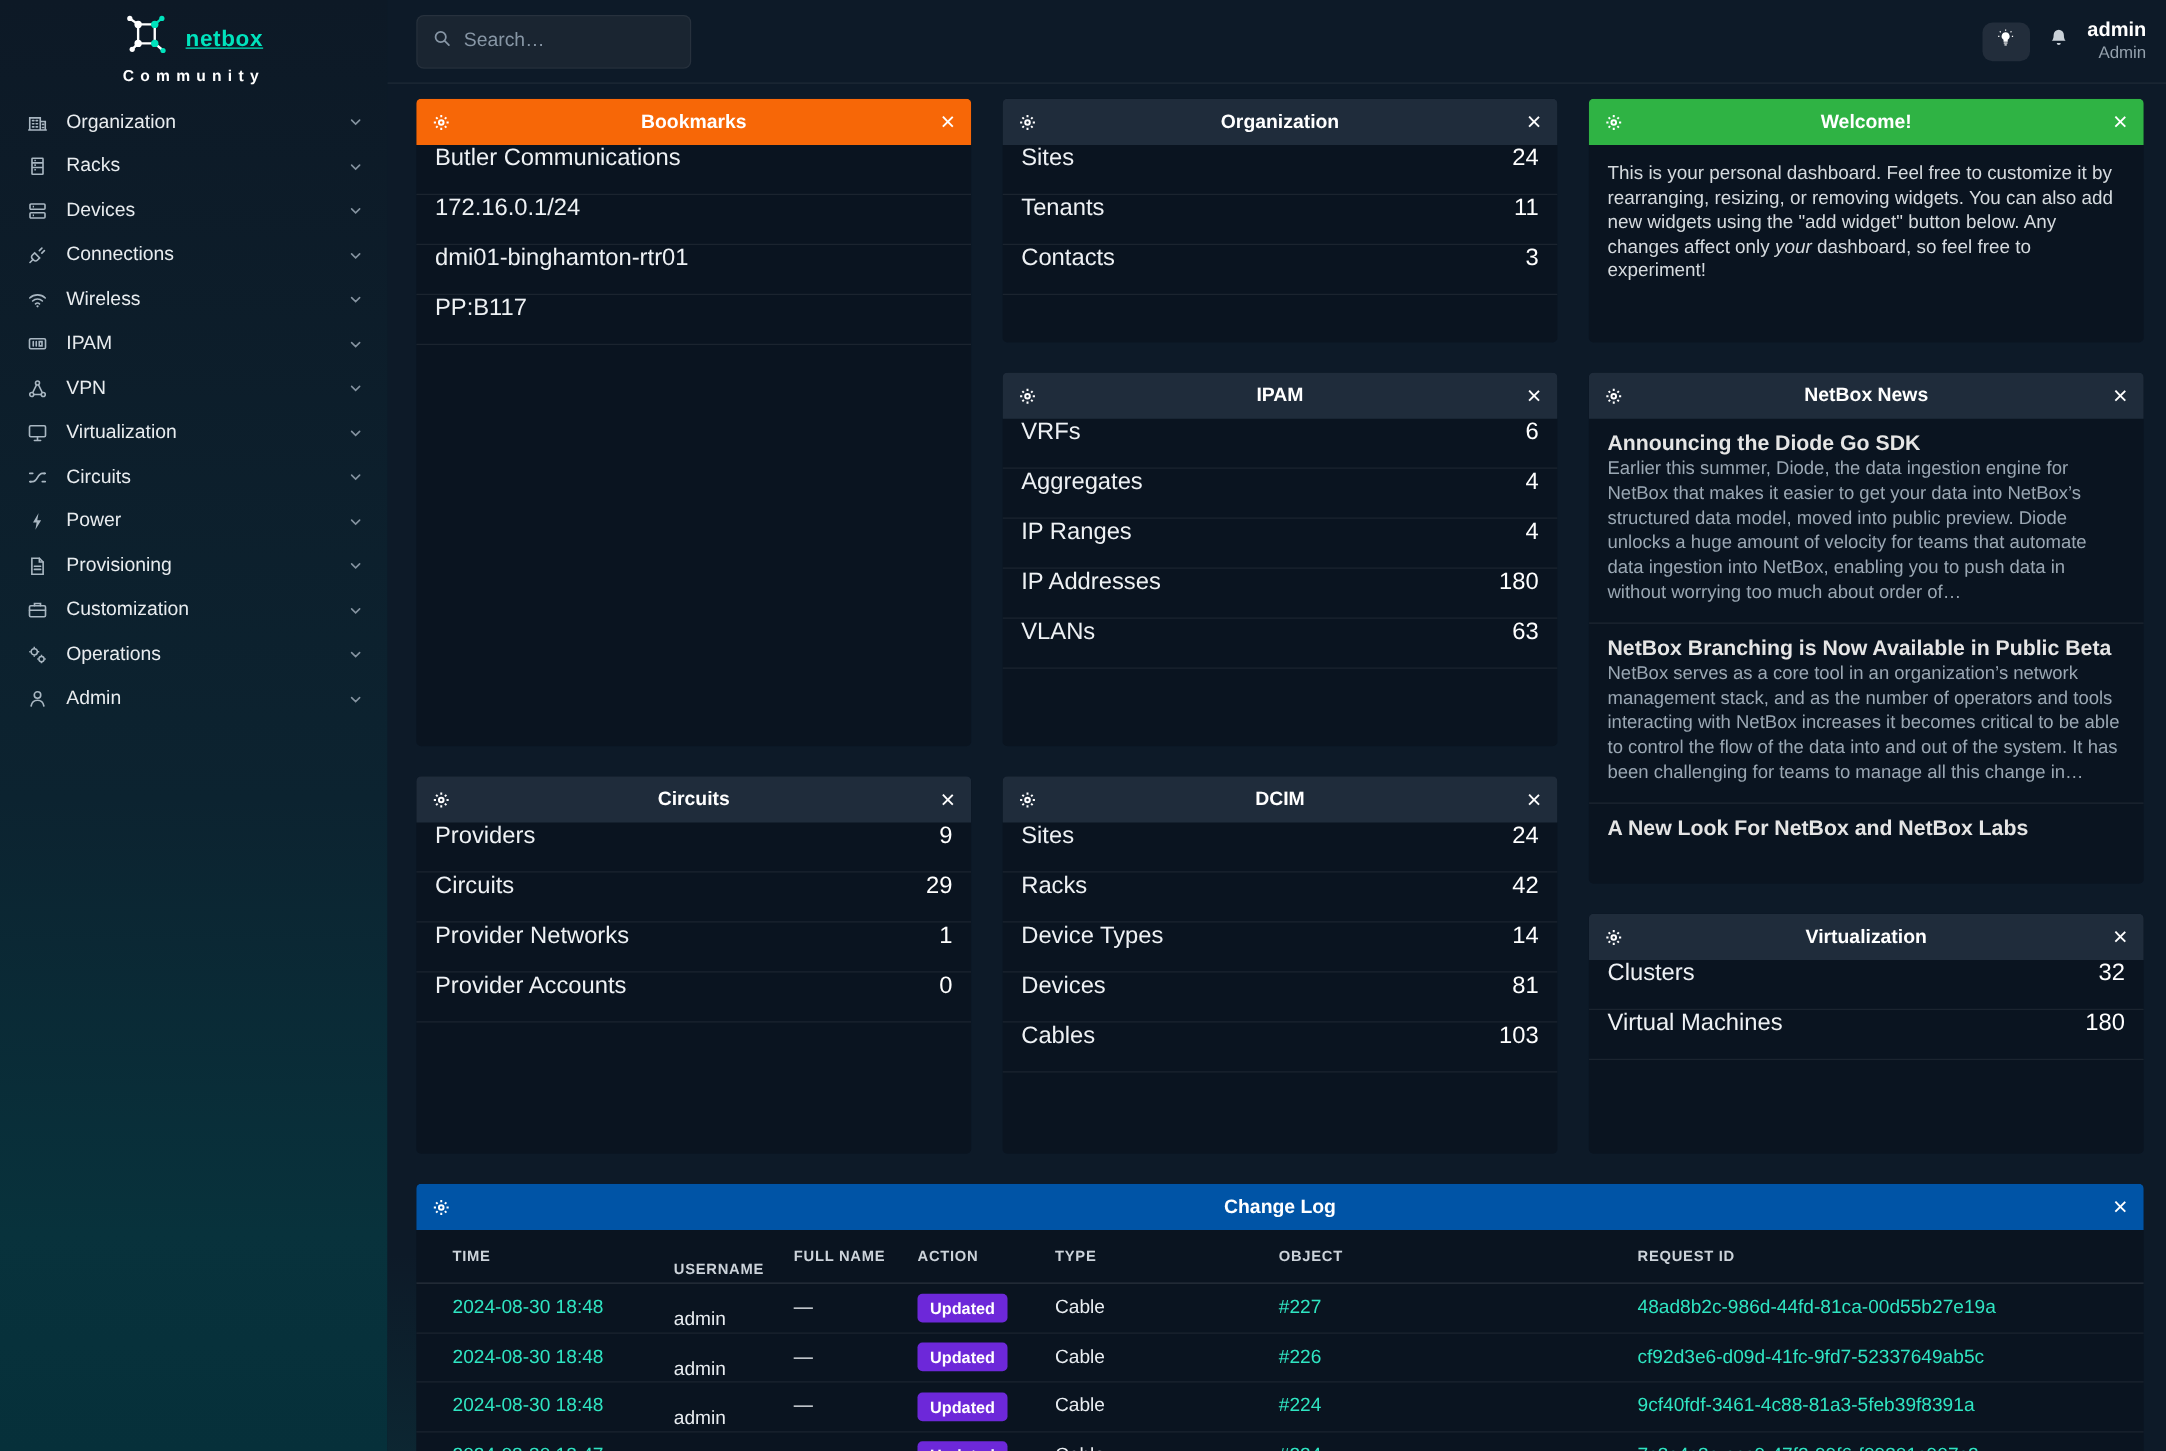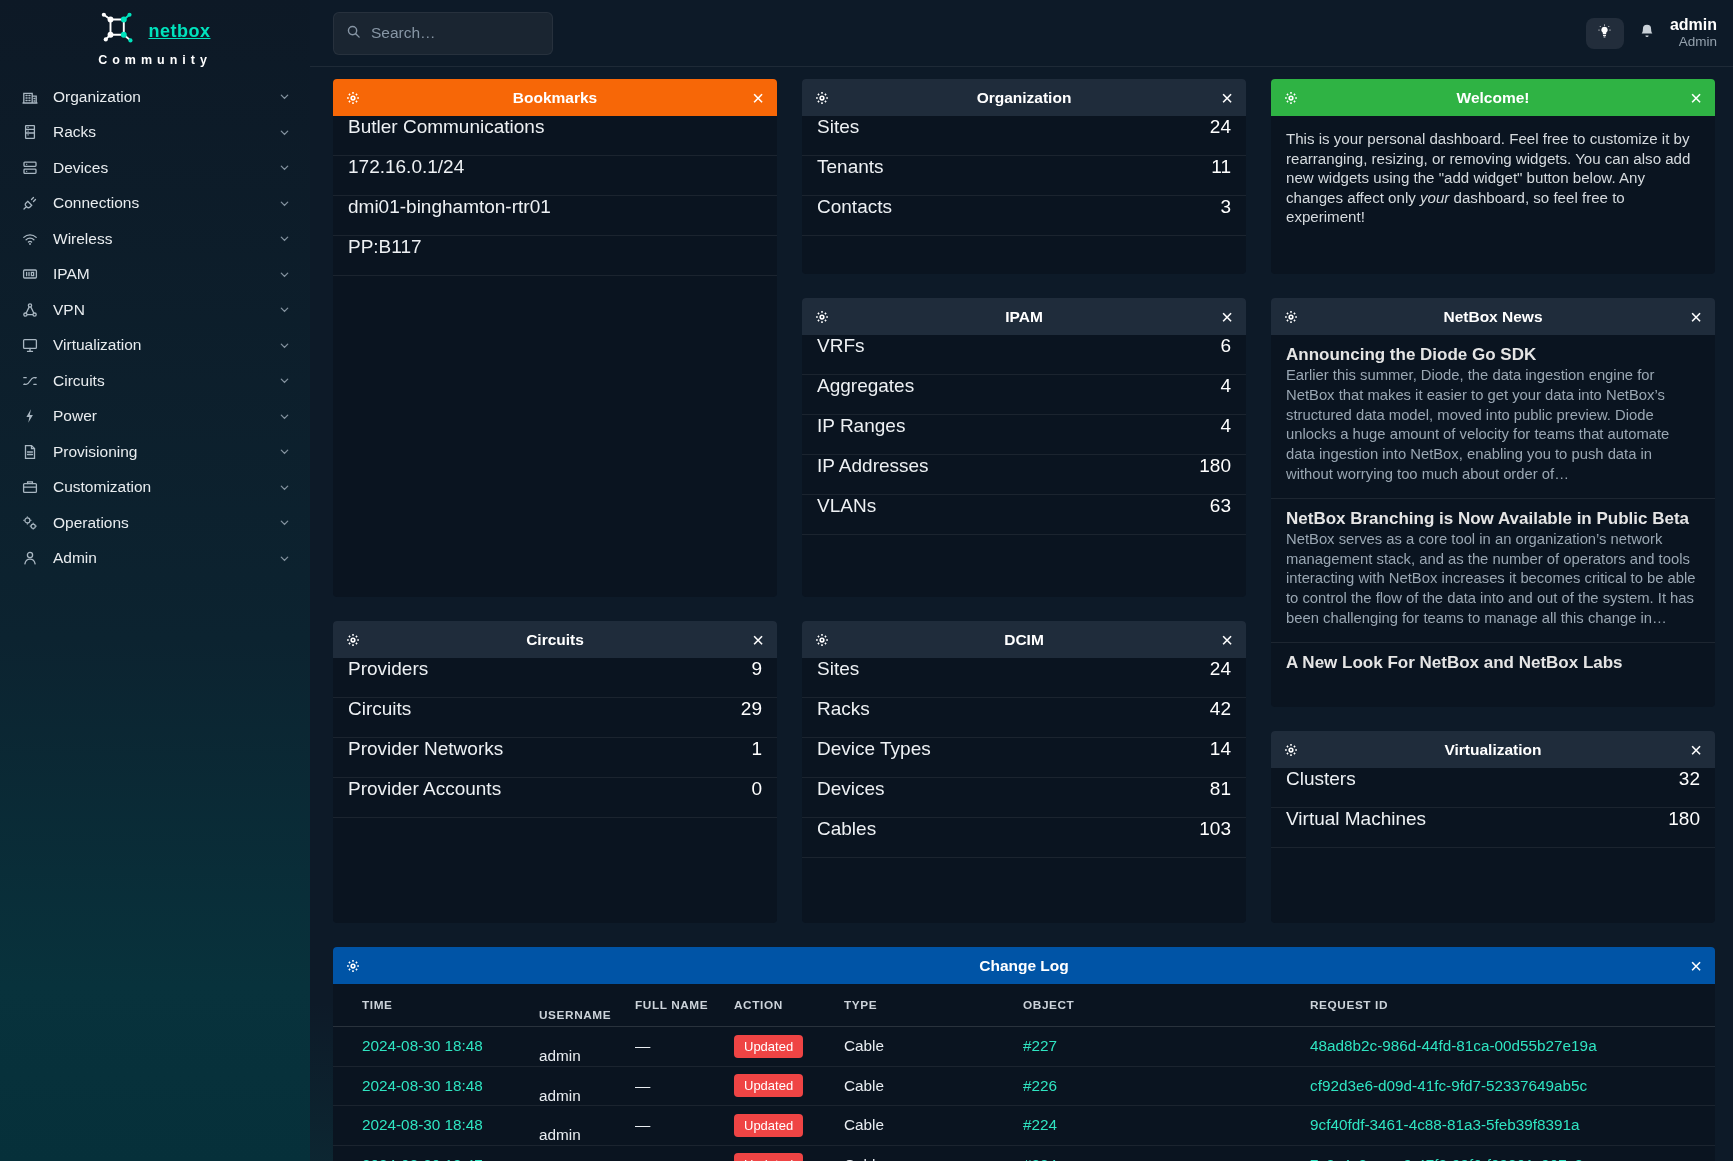--- a/index.html
+++ b/index.html
@@ -70,22 +70,22 @@
   .news-body { color:#9aa7b3; font-size:14.8px; line-height:19.8px; }
   
   .changelog { width:1382px; margin-top:24px; height:330px; }
   .cl-row { display:flex; align-items:center; height:39.5px; padding-left:29px;
     border-bottom:1px solid rgba(255,255,255,.07); font-size:15.3px; }
   .cl-head { height:43px; font-size:11.8px; font-weight:700; letter-spacing:.05em;
     color:#ccd3da; border-bottom:1px solid rgba(255,255,255,.13); text-transform:uppercase; }
   .c-time{width:177px;} .c-user{width:96px;margin-top:20px;} .c-full{width:99px;} .c-action{width:110px;}
   .c-type{width:179px;} .c-object{width:243px;} .c-req{flex:1;padding-left:44px;}
   .link { color:#2fe5c2; cursor:pointer; }
-  .badge { display:inline-block; background:#ef4444; color:#fff; font-size:13px;
-    font-weight:400; padding:4px 10px; border-radius:4px; cursor:pointer; }
+  .badge { display:inline-block; background:#6d28d9; color:#fff; font-size:13px;
+    font-weight:700; padding:4px 10px; border-radius:4px; cursor:pointer; }
   em { font-style:italic; }
 </style>
 </head>
 <body>
 
 <aside class="sidebar">
   <div class="logo-row">
     <span>
       <svg width="42" height="38" viewBox="0 0 44 40" fill="none">
         <g stroke="#ffffff" stroke-width="2">

